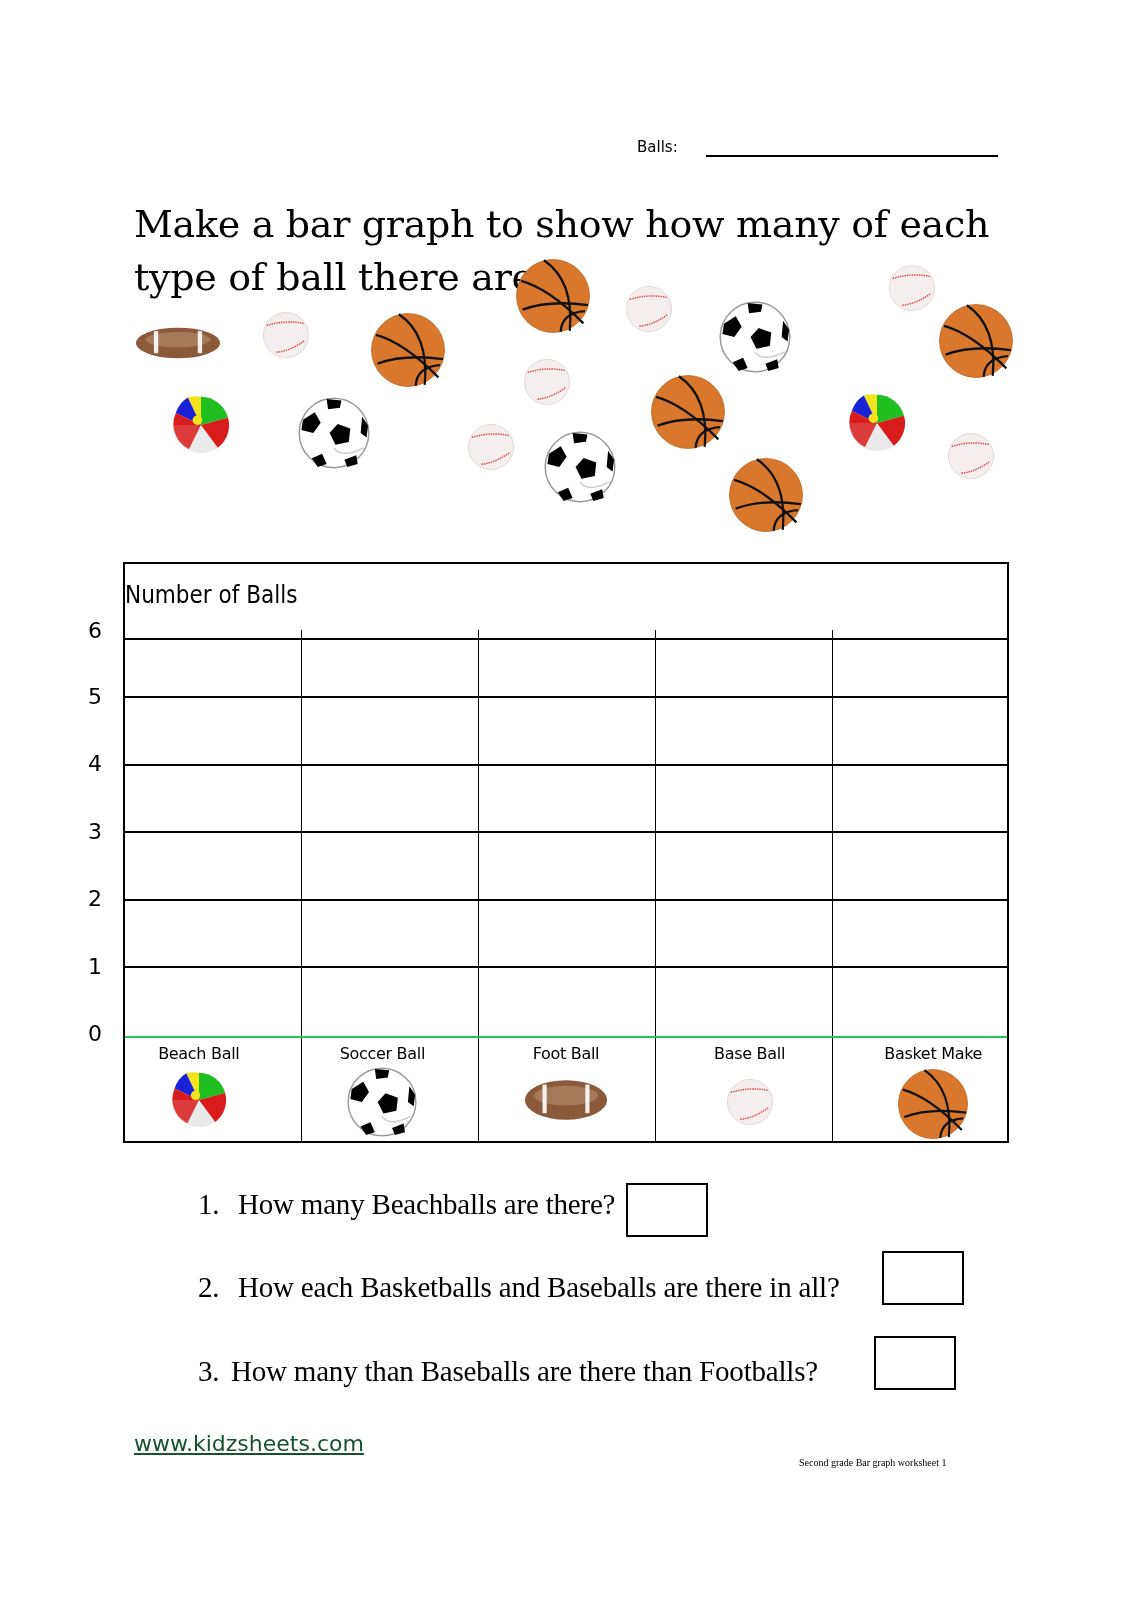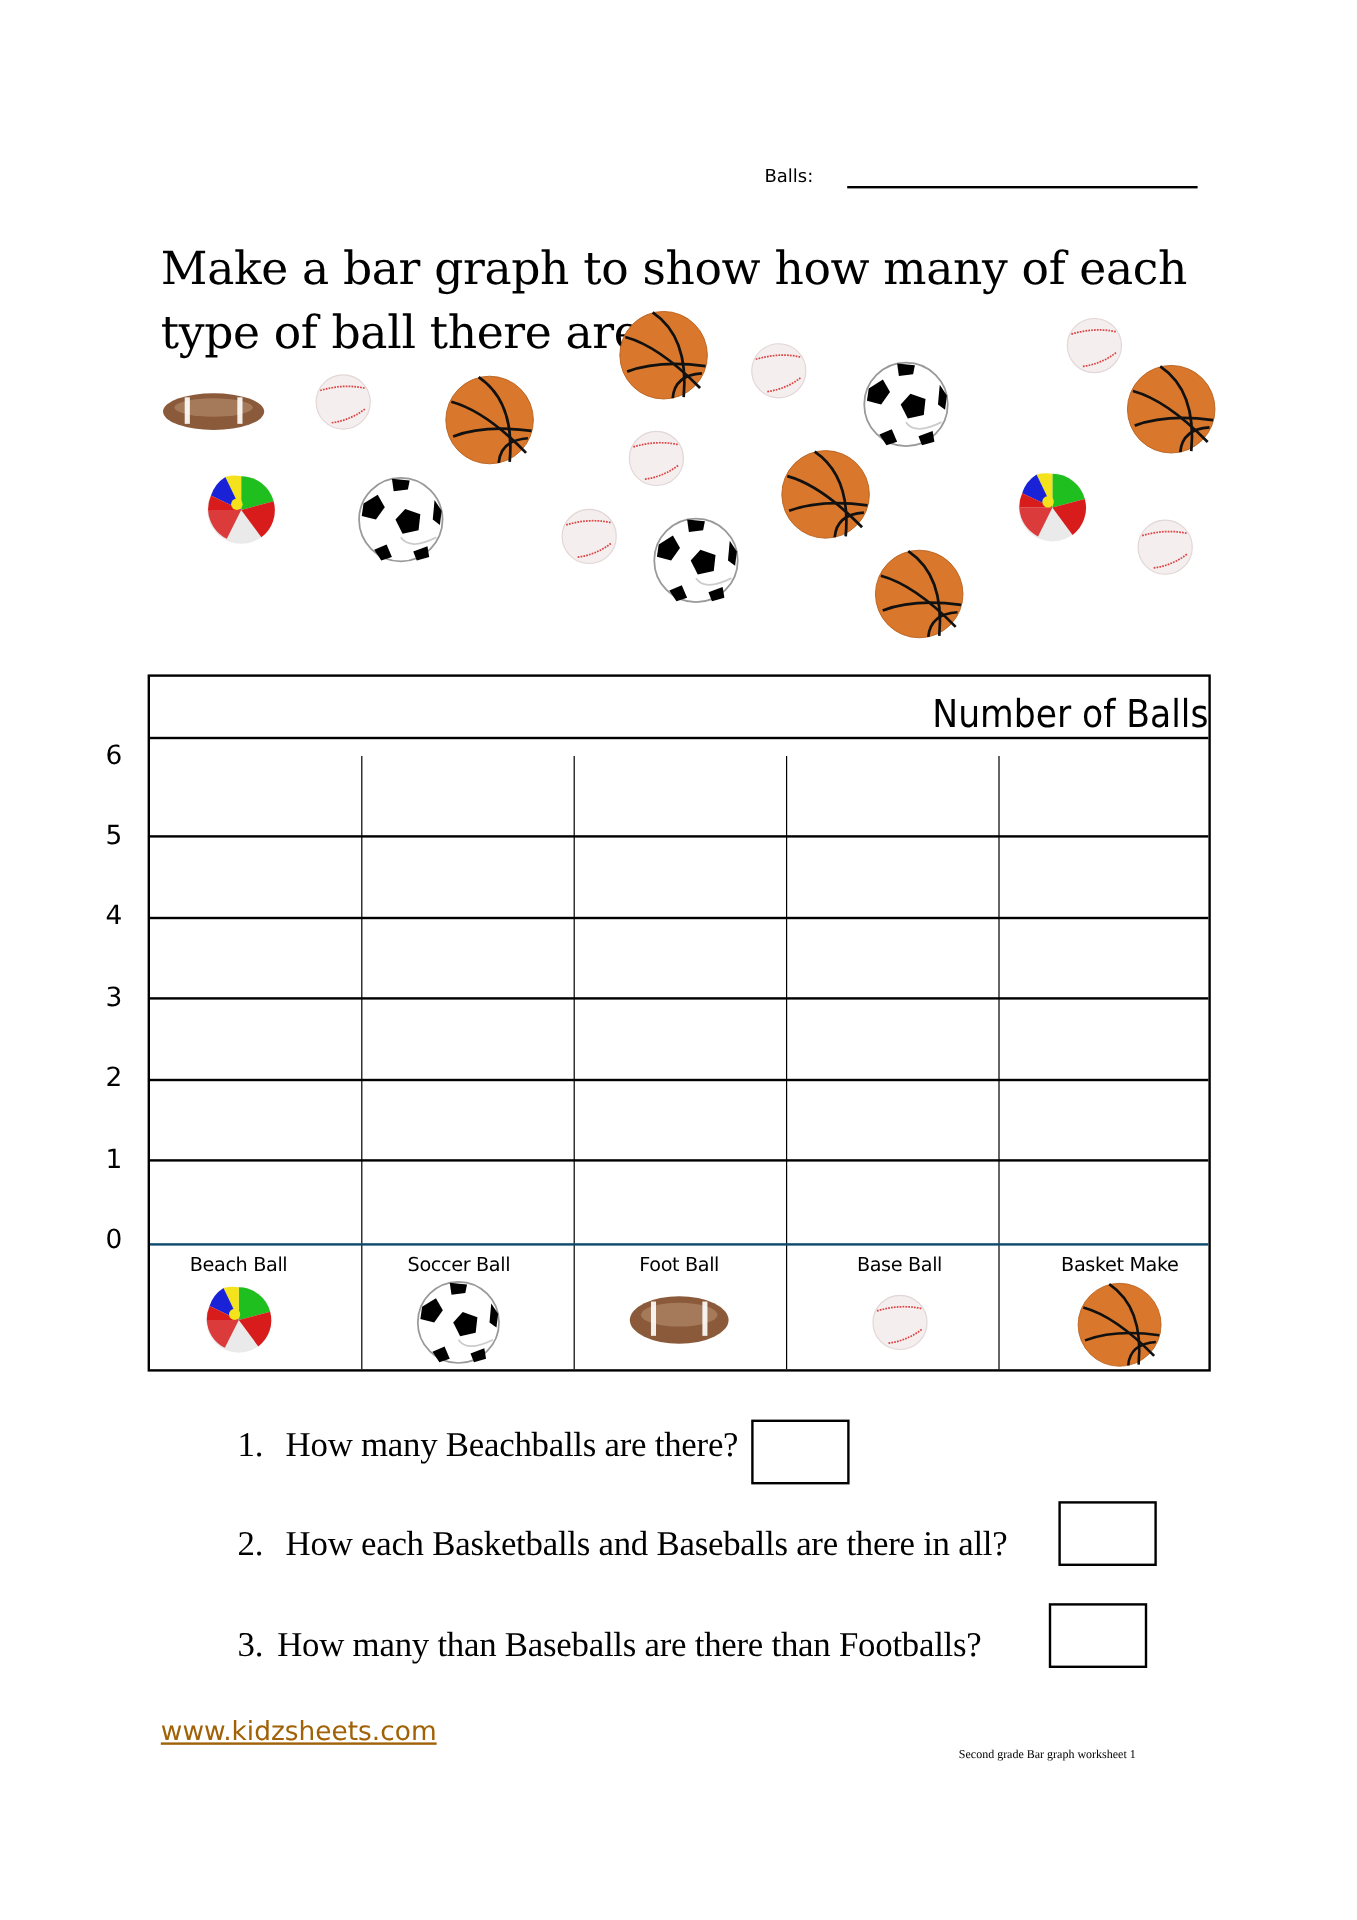--- a/index.html
+++ b/index.html
@@ -5,36 +5,36 @@
   html, body { margin:0; padding:0; background:#ffffff; }
   body { width:1131px; height:1600px; position:relative; overflow:hidden; font-family:"Liberation Sans", sans-serif; color:#000; }
   .abs { position:absolute; }
 
   .name-label { left:637px; top:138px; font-size:15px; font-family:"DejaVu Sans", sans-serif; }
   .name-line { left:706px; top:155px; width:292px; height:0; border-bottom:2px solid #000; }
 
   .instructions { left:134px; top:198px; width:880px; font-family:"DejaVu Serif", serif; font-size:38px; line-height:53px; letter-spacing:-0.3px; }
 
   .chart { left:123px; top:562px; width:886px; height:581px; border:2px solid #000; box-sizing:border-box; }
-  .chart-title { position:absolute; left:0; top:0; width:100%; height:52px; line-height:62px; text-align:right; font-size:32px; font-family:"DejaVu Sans Condensed","DejaVu Sans", sans-serif; border-bottom:2.5px solid #000; box-sizing:border-box; }
+  .chart-title { position:absolute; left:0; top:0; width:100%; height:76px; line-height:62px; text-align:left; font-size:24px; font-family:"DejaVu Sans Condensed","DejaVu Sans", sans-serif; border-bottom:2.5px solid #000; box-sizing:border-box; }
   .grid { position:absolute; left:0; top:66px; width:100%; height:406px; }
   .gridline { position:absolute; left:0; width:100%; border-top:2px solid #000; }
   .vline { position:absolute; top:66px; bottom:0; border-left:1.5px solid #000; }
-  .cat-row { position:absolute; left:0; top:472px; width:100%; height:105px; border-top:2px solid #0c4a6e; display:flex;gap:36px; }
+  .cat-row { position:absolute; left:0; top:472px; width:100%; height:105px; border-top:2px solid #22c55e; display:flex;gap:36px; }
   .cat-cell { flex:1; position:relative; text-align:center; }
   .cat-label { display:block; margin-top:6px; font-size:16px; font-family:"DejaVu Sans", sans-serif; letter-spacing:-0.3px; }
   .cat-icon { position:absolute; left:50%; transform:translateX(-50%); }
 
   .y-label { position:absolute; left:80px; width:30px; text-align:center; font-size:22px; font-family:"DejaVu Sans", sans-serif; }
 
   .question { position:absolute; font-size:29px; font-family:Liberation Serif, serif; letter-spacing:-0.2px; white-space:nowrap;margin-left:31px; }
   .q-num { display:inline-block; width:40px; }
   .answer-box { position:absolute; border:2px solid #000; box-sizing:border-box; background:#fff; }
 
-  .site-link { left:134px; top:1431px; color:#a16207; text-decoration:underline; font-size:22px; font-family:"DejaVu Sans", sans-serif; }
+  .site-link { left:134px; top:1431px; color:#14532d; text-decoration:underline; font-size:22px; font-family:"DejaVu Sans", sans-serif; }
   .footer-note { left:799px; top:1457px; font-size:10px; font-family:Liberation Serif, serif; }
 </style>
 </head>
 <body>
 
 <svg width="0" height="0" style="position:absolute">
   <defs>
     <symbol id="sym-basketball" viewBox="0 0 100 100">
       <circle cx="50" cy="50" r="48" fill="#d9782c"></circle>
       <circle cx="50" cy="50" r="48" fill="none" stroke="#b8611f" stroke-width="1"></circle>

